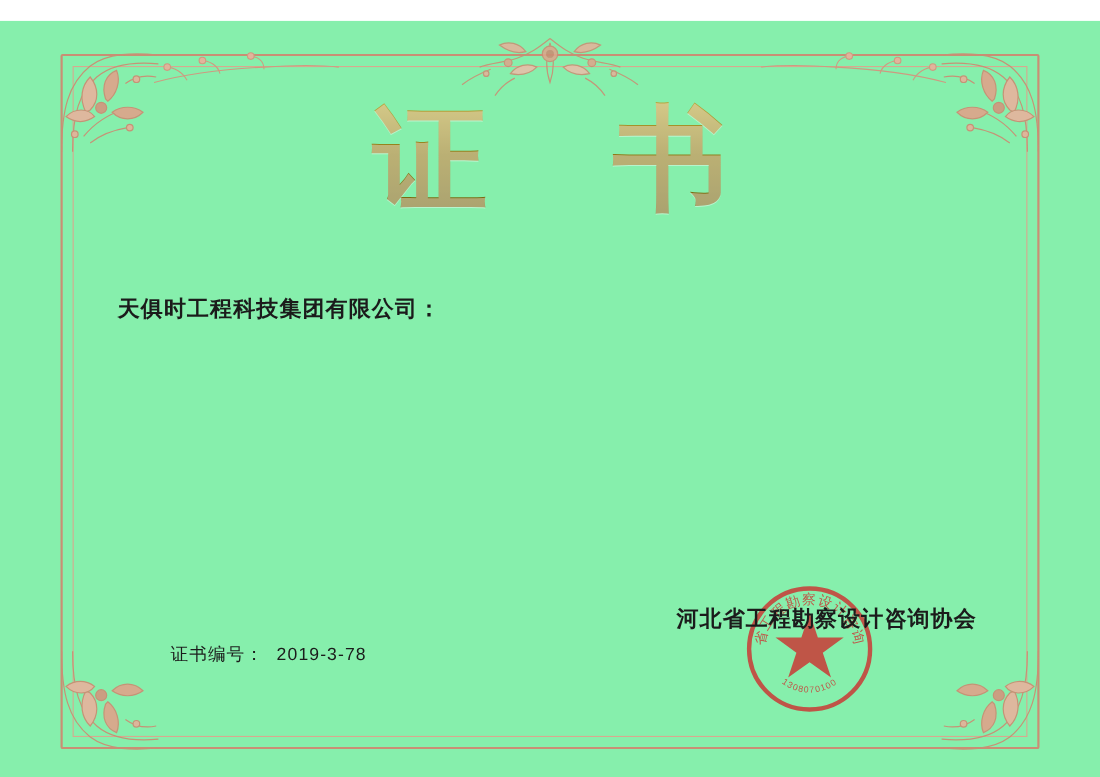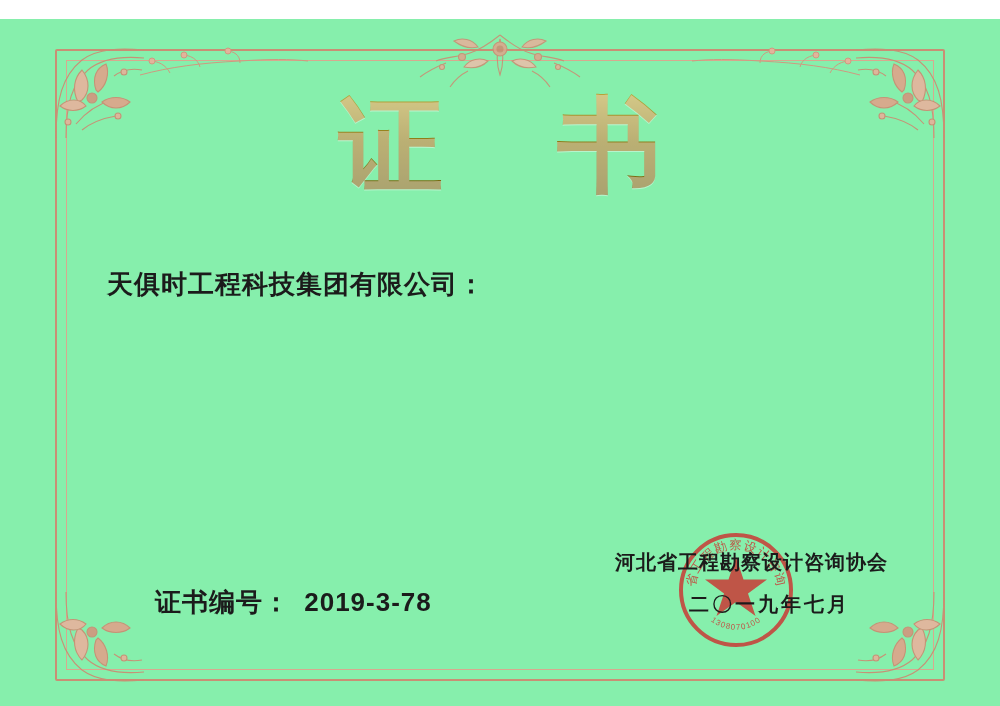--- a/index.html
+++ b/index.html
@@ -98,21 +98,21 @@
     -webkit-text-fill-color: transparent;
     text-shadow: 0 1px 0 rgba(255,255,255,.4);
   }
 
   
   .recipient {
     position: absolute;
     left: 107px;
     top: 248px;
     font-family: "Liberation Sans", sans-serif;
-    font-size: 26px;
+    font-size: 20px;
     font-weight: bold;
     color: #1b1b1b;
     letter-spacing: 1px;
   }
 
   .body-text {
     position: absolute;
     left: 107px;
     right: 107px;
     top: 332px;
@@ -159,22 +159,22 @@
     opacity: .78;
   }
   .seal svg { display: block; width: 100%; height: 100%; }
 
   
   .cert-no {
     position: absolute;
     left: 155px;
     top: 566px;
     font-family: "Liberation Sans", sans-serif;
-    font-size: 26px;
-    font-weight: bold;
+    font-size: 16px;
+    font-weight: normal;
     color: #1b1b1b;
     letter-spacing: 1px;
   }
   .cert-no .label { margin-right: 6px; }
 </style>
 </head>
 <body>
 
 <div id="certificate">
 
@@ -315,20 +315,19 @@
         <textPath href="#sealArc" startOffset="50%" text-anchor="middle">河北省工程勘察设计咨询协会</textPath>
       </text>
       <path id="sealArcBottom" d="M 26 82 A 41 41 0 0 0 92 82" fill="none"></path>
       <text font-family="Liberation Sans, sans-serif" font-size="8" fill="#cf2b2b" letter-spacing="1">
         <textPath href="#sealArcBottom" startOffset="50%" text-anchor="middle">1308070100</textPath>
       </text>
     </svg>
   </div>
 
   <div class="issuer">河北省工程勘察设计咨询协会</div>
-  <div class="issue-date">二〇一九年七月</div>
 
   <div class="cert-no">
     <span class="label">证书编号：</span>
     <span>2019-3-78</span>
   </div>
 
 </div>
 
 </body></html>

